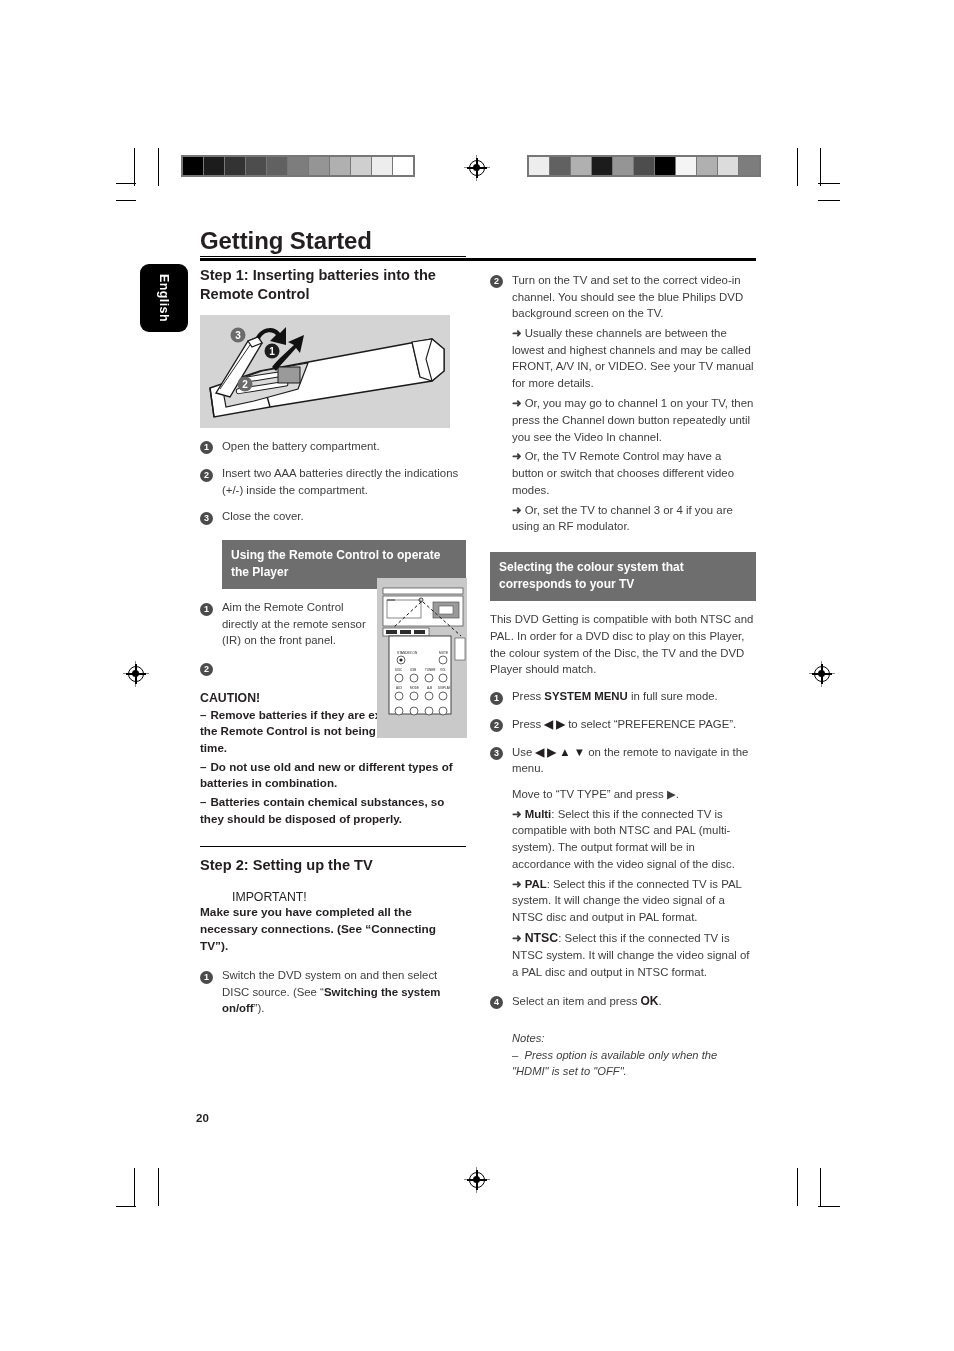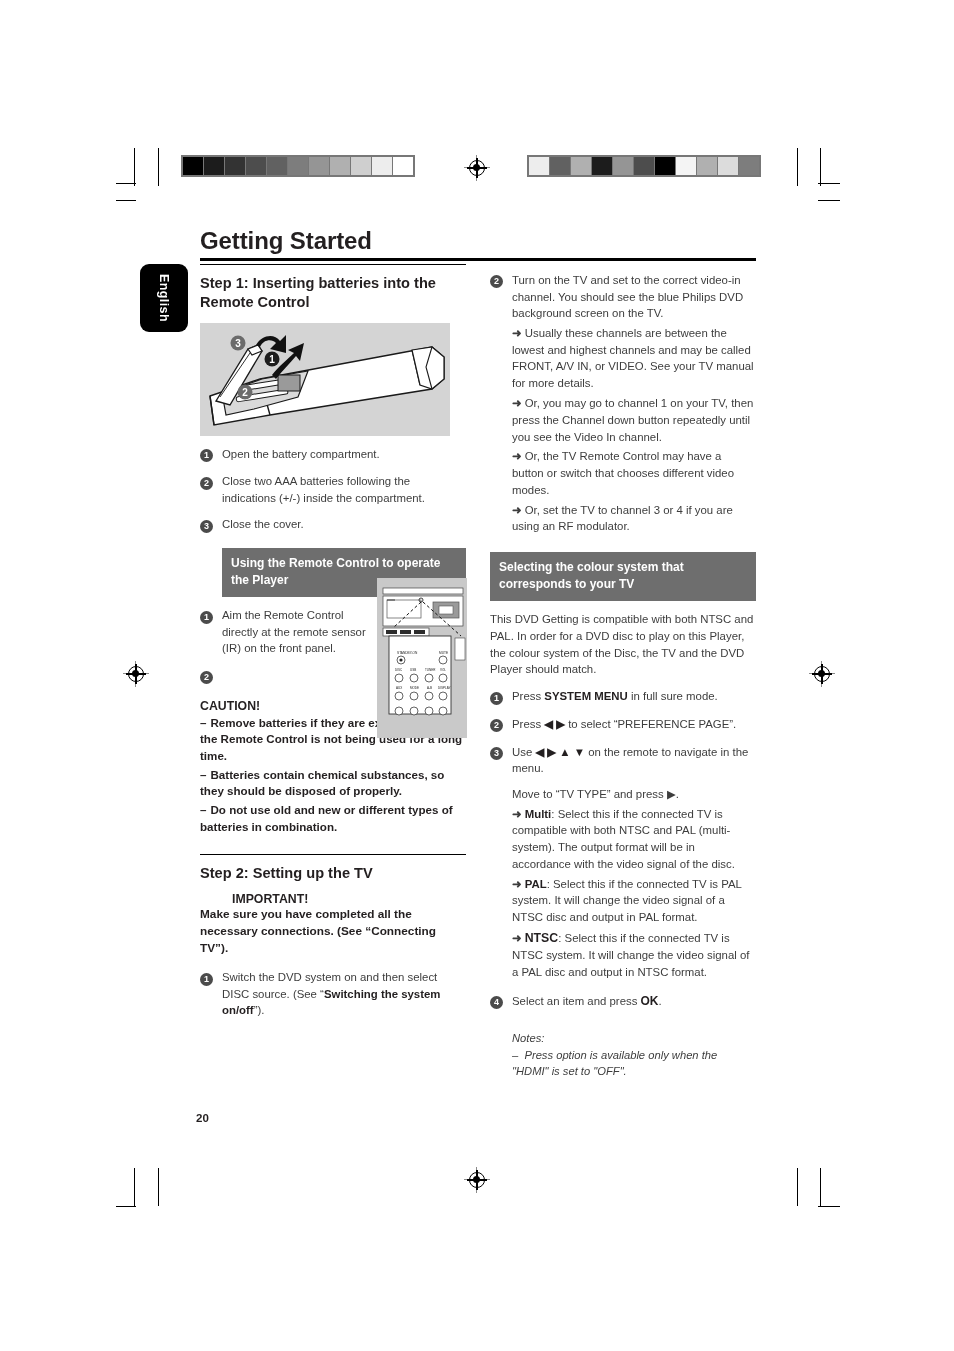--- a/index.html
+++ b/index.html
@@ -81,21 +81,21 @@
     letter-spacing: -0.1px;
   }
   .title-rule {
     position: absolute;
     left: 200px; top: 258px;
     width: 556px; height: 2.6px;
     background: #000;
   }
 
   .col { position: absolute; width: 266px; }
-  .col-left  { left: 200px; top: 264px; }
+  .col-left  { left: 200px; top: 256px; }
   .col-right { left: 490px; top: 272px; }
 
   h2.section {
     font-size: 14.6px;
     font-weight: bold;
     line-height: 1.32;
     margin: 0;
     padding-top: 9px;
     border-top: 1.6px solid #000;
   }
@@ -154,23 +154,23 @@
   }
   .caution-body {
     font-weight: bold;
     font-size: 11.6px;
     line-height: 1.44;
     margin-top: 2px;
   }
   .caution-body .dash { margin-right: 4px; }
 
   .important-title {
-    font-weight: bold;
+    font-weight: normal;
     font-size: 12.3px;
-    margin-top: 9px;
+    margin-top: 15px;
     padding-left: 32px;
   }
   .important-body {
     font-weight: bold;
     font-size: 11.8px;
     line-height: 1.45;
   }
 
   .body-p {
     font-size: 11.4px;
@@ -338,43 +338,43 @@
         </g>
       </svg>
     </div>
 
     <div class="step">
       <div class="num"><span class="bullet-num">1</span></div>
       <div class="txt">Open the battery compartment.</div>
     </div>
     <div class="step">
       <div class="num"><span class="bullet-num">2</span></div>
-      <div class="txt">Close two AAA batteries following the indications (+/-) inside the compartment.</div>
+      <div class="txt">Insert two AAA batteries directly the indications (+/-) inside the compartment.</div>
     </div>
     <div class="step">
       <div class="num"><span class="bullet-num">3</span></div>
       <div class="txt">Close the cover.</div>
     </div>
 
     <div class="grey-head indent">Using the Remote Control to operate the Player</div>
 
     <div style="position:relative;">
       <div class="step" style="width:172px;">
         <div class="num"><span class="bullet-num">1</span></div>
         <div class="txt">Aim the Remote Control directly at the remote sensor (IR) on the front panel.</div>
       </div>
       <div class="step" style="width:172px;">
         <div class="num"><span class="bullet-num">2</span></div>
       </div>
     </div>
 
     <div class="caution-title">CAUTION!</div>
     <div class="caution-body"><span class="dash">–</span><span>Remove batteries if they are exhausted or if the Remote Control is not being used for a long time.</span></div>
+    <div class="caution-body"><span class="dash">–</span><span>Do not use old and new or different types of batteries in combination.</span></div>
     <div class="caution-body"><span class="dash">–</span><span>Batteries contain chemical substances, so they should be disposed of properly.</span></div>
-    <div class="caution-body"><span class="dash">–</span><span>Do not use old and new or different types of batteries in combination.</span></div>
 
     <h2 class="section" style="margin-top:18px;">Step 2: Setting up the TV</h2>
 
     <div class="important-title">IMPORTANT!</div>
     <div class="important-body">Make sure you have completed all the necessary connections. (See “Connecting TV”).</div>
 
     <div class="step" style="margin-top:12px;">
       <div class="num"><span class="bullet-num">1</span></div>
       <div class="txt"><span>Switch the DVD system on and then select DISC source. (See “</span><b class="inline">Switching the system on/off</b><span>”).</span></div>
     </div>

